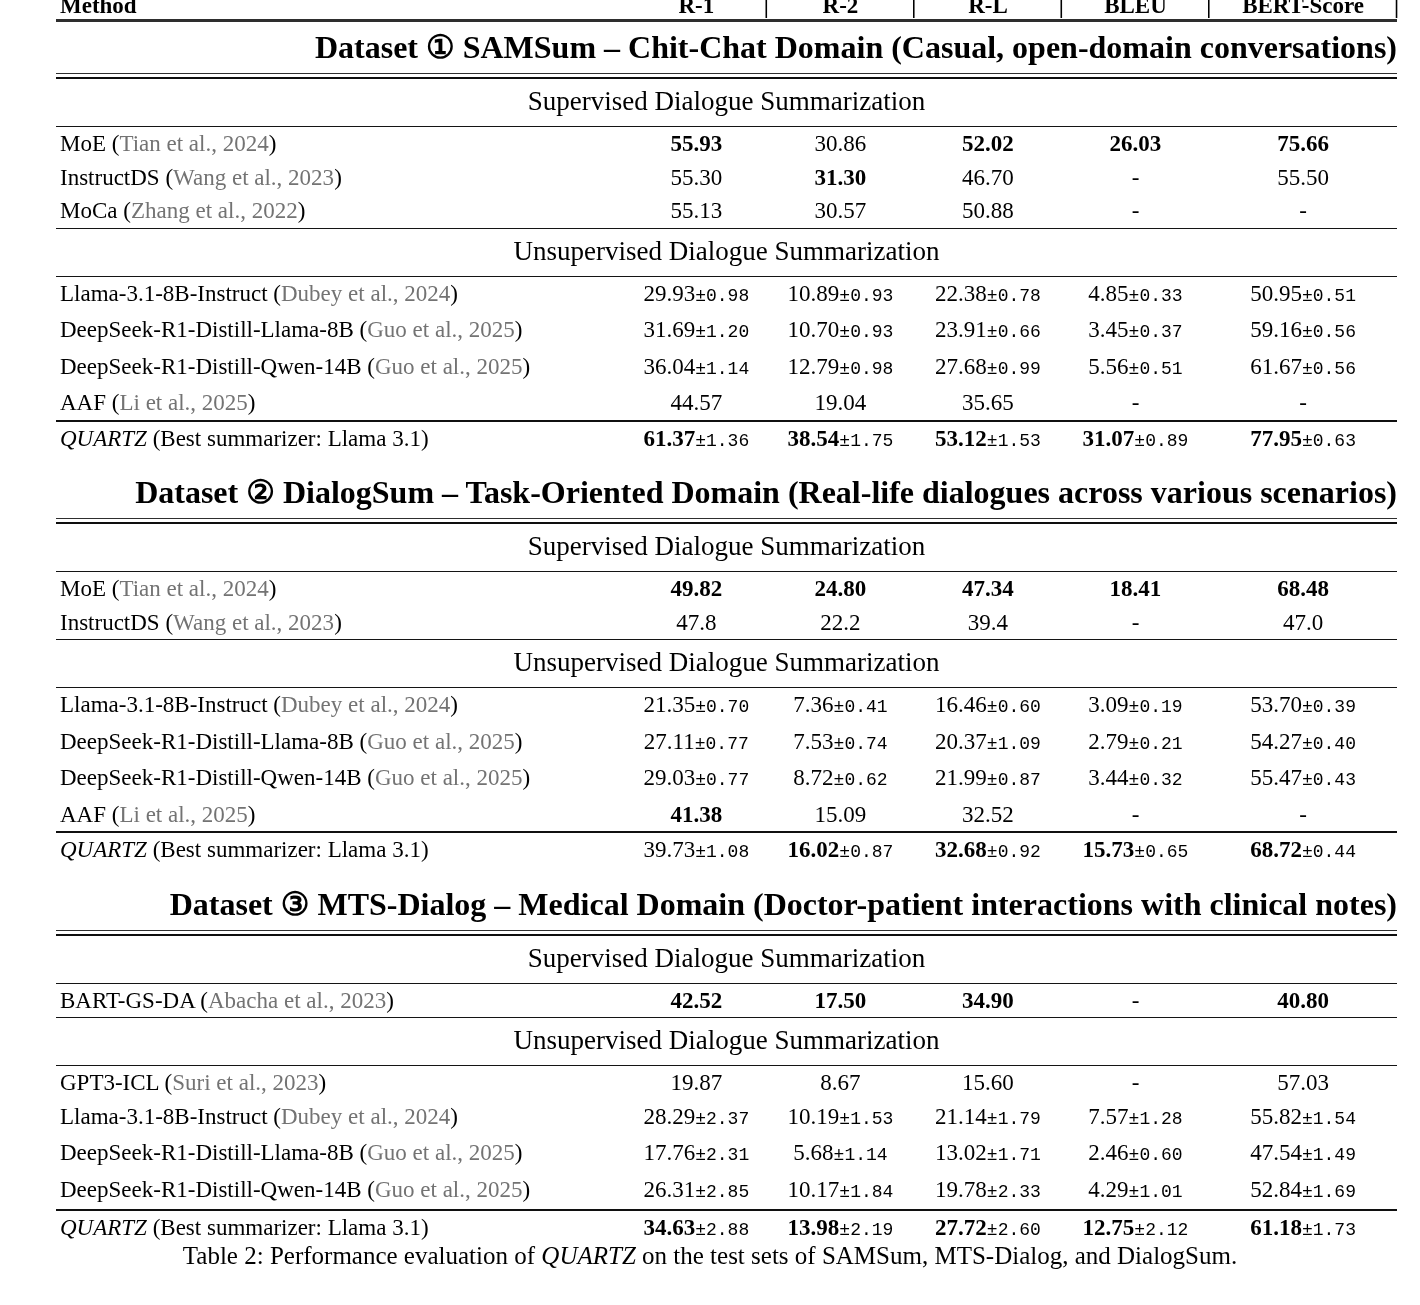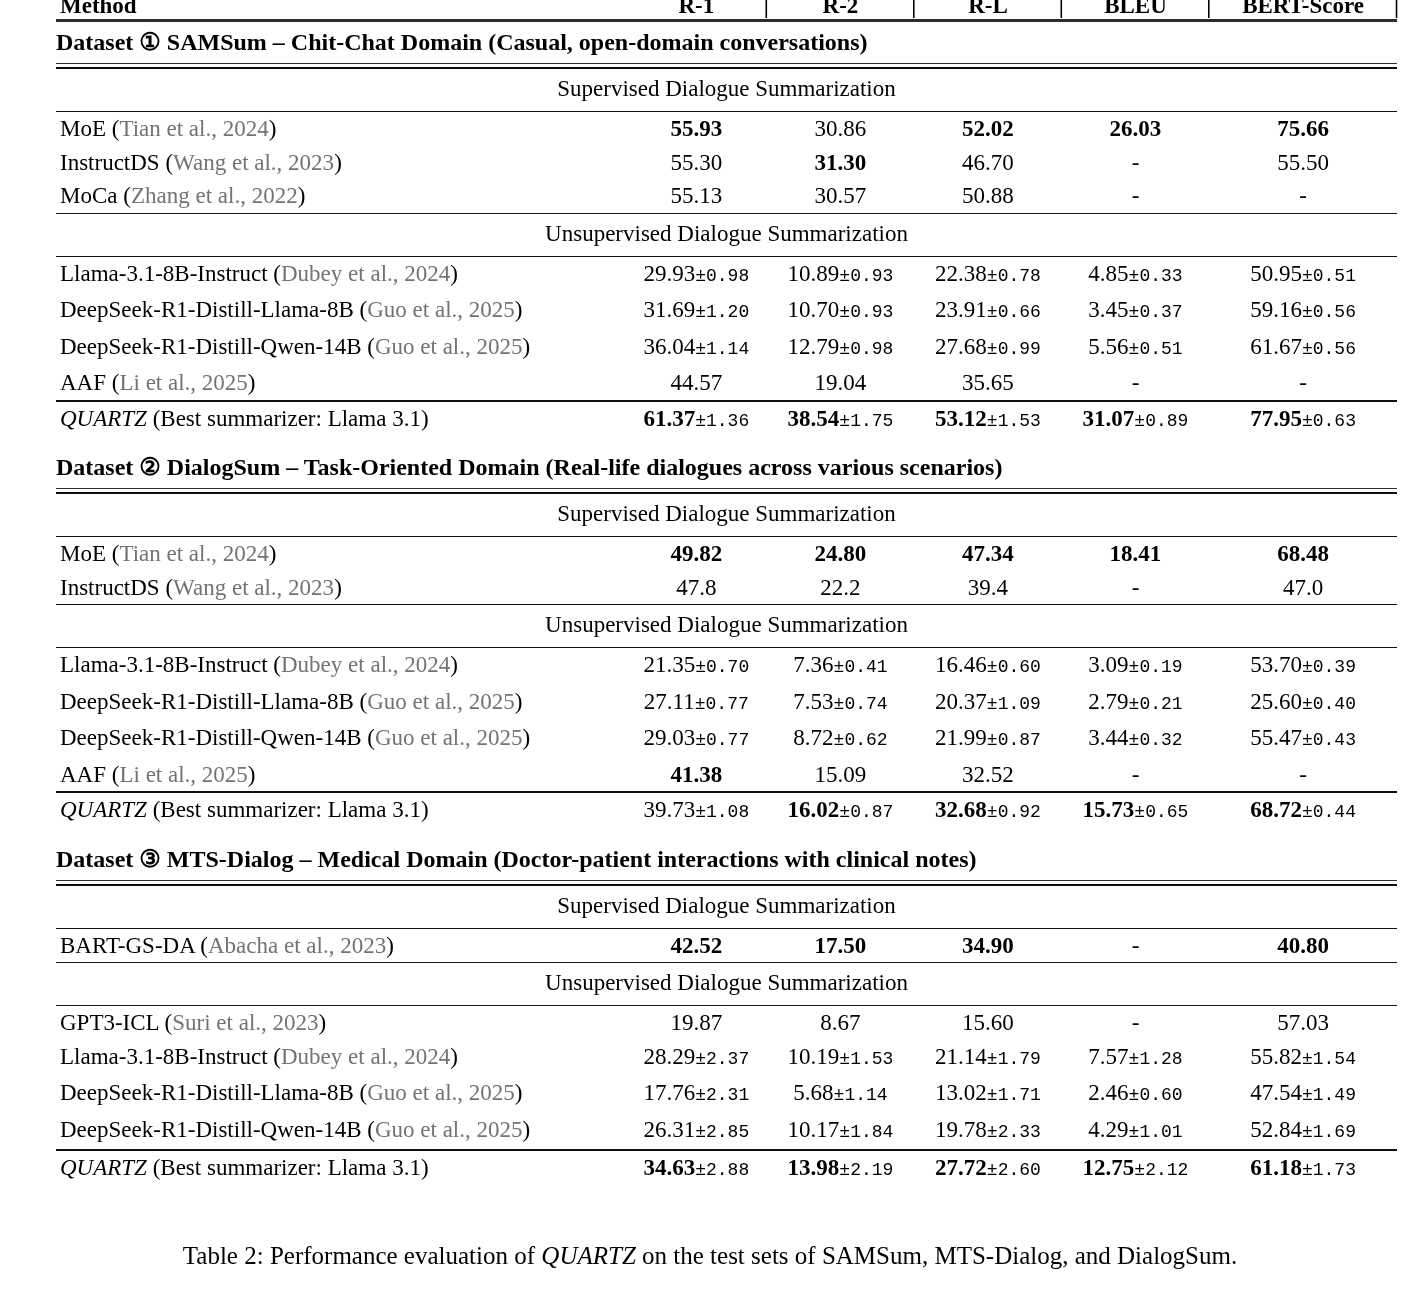--- a/index.html
+++ b/index.html
@@ -10,23 +10,23 @@
   .cell{text-align:center;font-size:23px;line-height:33.5px;white-space:nowrap;}
   .cell.method{text-align:left;padding-left:4px;}
   .header-row{margin-top:-7px;}
   .header-row .cell{font-weight:bold;position:relative;line-height:26px;}
   .pipe{position:absolute;right:-2px;top:0;font-weight:bold;}
   .rule{height:0;border:0;}
   .rule.thick{border-top:3px solid #2e2e2e;}
   .rule.thin{border-top:1.6px solid #141414;}
   .rule.mid{border-top:2.2px solid #101010;}
   .rule.double{height:3px;border-top:1.7px solid #2e2e2e;border-bottom:2px solid #0e0e0e;}
-  .section-title{text-align:left;font-weight:bold;font-size:24px;padding:6px 0 7px;margin-top:9px;}
+  .section-title{text-align:right;font-weight:bold;font-size:32px;padding:6px 0 7px;margin-top:9px;}
   .section-title:first-of-type{margin-top:0;}
-  .block-header{text-align:center;font-size:23px;padding:7px 0 9px;}
+  .block-header{text-align:center;font-size:27px;padding:7px 0 9px;}
   .main-b{font-weight:bold;}
   .std{font-size:18px;font-family:Liberation Mono, monospace;}
   .cite{color:#737373;text-decoration:none;}
   .ital{font-style:italic;}
   .caption{position:absolute;left:0;top:1242px;width:100%;text-align:center;font-size:25px;}
 </style>
 </head>
 <body>
 
 <div class="page">
@@ -143,21 +143,21 @@
           <div class="cell"><span>16.46</span><span class="std">±0.60</span></div>
           <div class="cell"><span>3.09</span><span class="std">±0.19</span></div>
           <div class="cell"><span>53.70</span><span class="std">±0.39</span></div>
         </div>
         <div class="row">
           <div class="cell method"><span>DeepSeek-R1-Distill-Llama-8B</span><span> (</span><a class="cite">Guo et al., 2025</a><span>)</span></div>
           <div class="cell"><span>27.11</span><span class="std">±0.77</span></div>
           <div class="cell"><span>7.53</span><span class="std">±0.74</span></div>
           <div class="cell"><span>20.37</span><span class="std">±1.09</span></div>
           <div class="cell"><span>2.79</span><span class="std">±0.21</span></div>
-          <div class="cell"><span>25.60</span><span class="std">±0.40</span></div>
+          <div class="cell"><span>54.27</span><span class="std">±0.40</span></div>
         </div>
         <div class="row">
           <div class="cell method"><span>DeepSeek-R1-Distill-Qwen-14B</span><span> (</span><a class="cite">Guo et al., 2025</a><span>)</span></div>
           <div class="cell"><span>29.03</span><span class="std">±0.77</span></div>
           <div class="cell"><span>8.72</span><span class="std">±0.62</span></div>
           <div class="cell"><span>21.99</span><span class="std">±0.87</span></div>
           <div class="cell"><span>3.44</span><span class="std">±0.32</span></div>
           <div class="cell"><span>55.47</span><span class="std">±0.43</span></div>
         </div>
         <div class="row">

